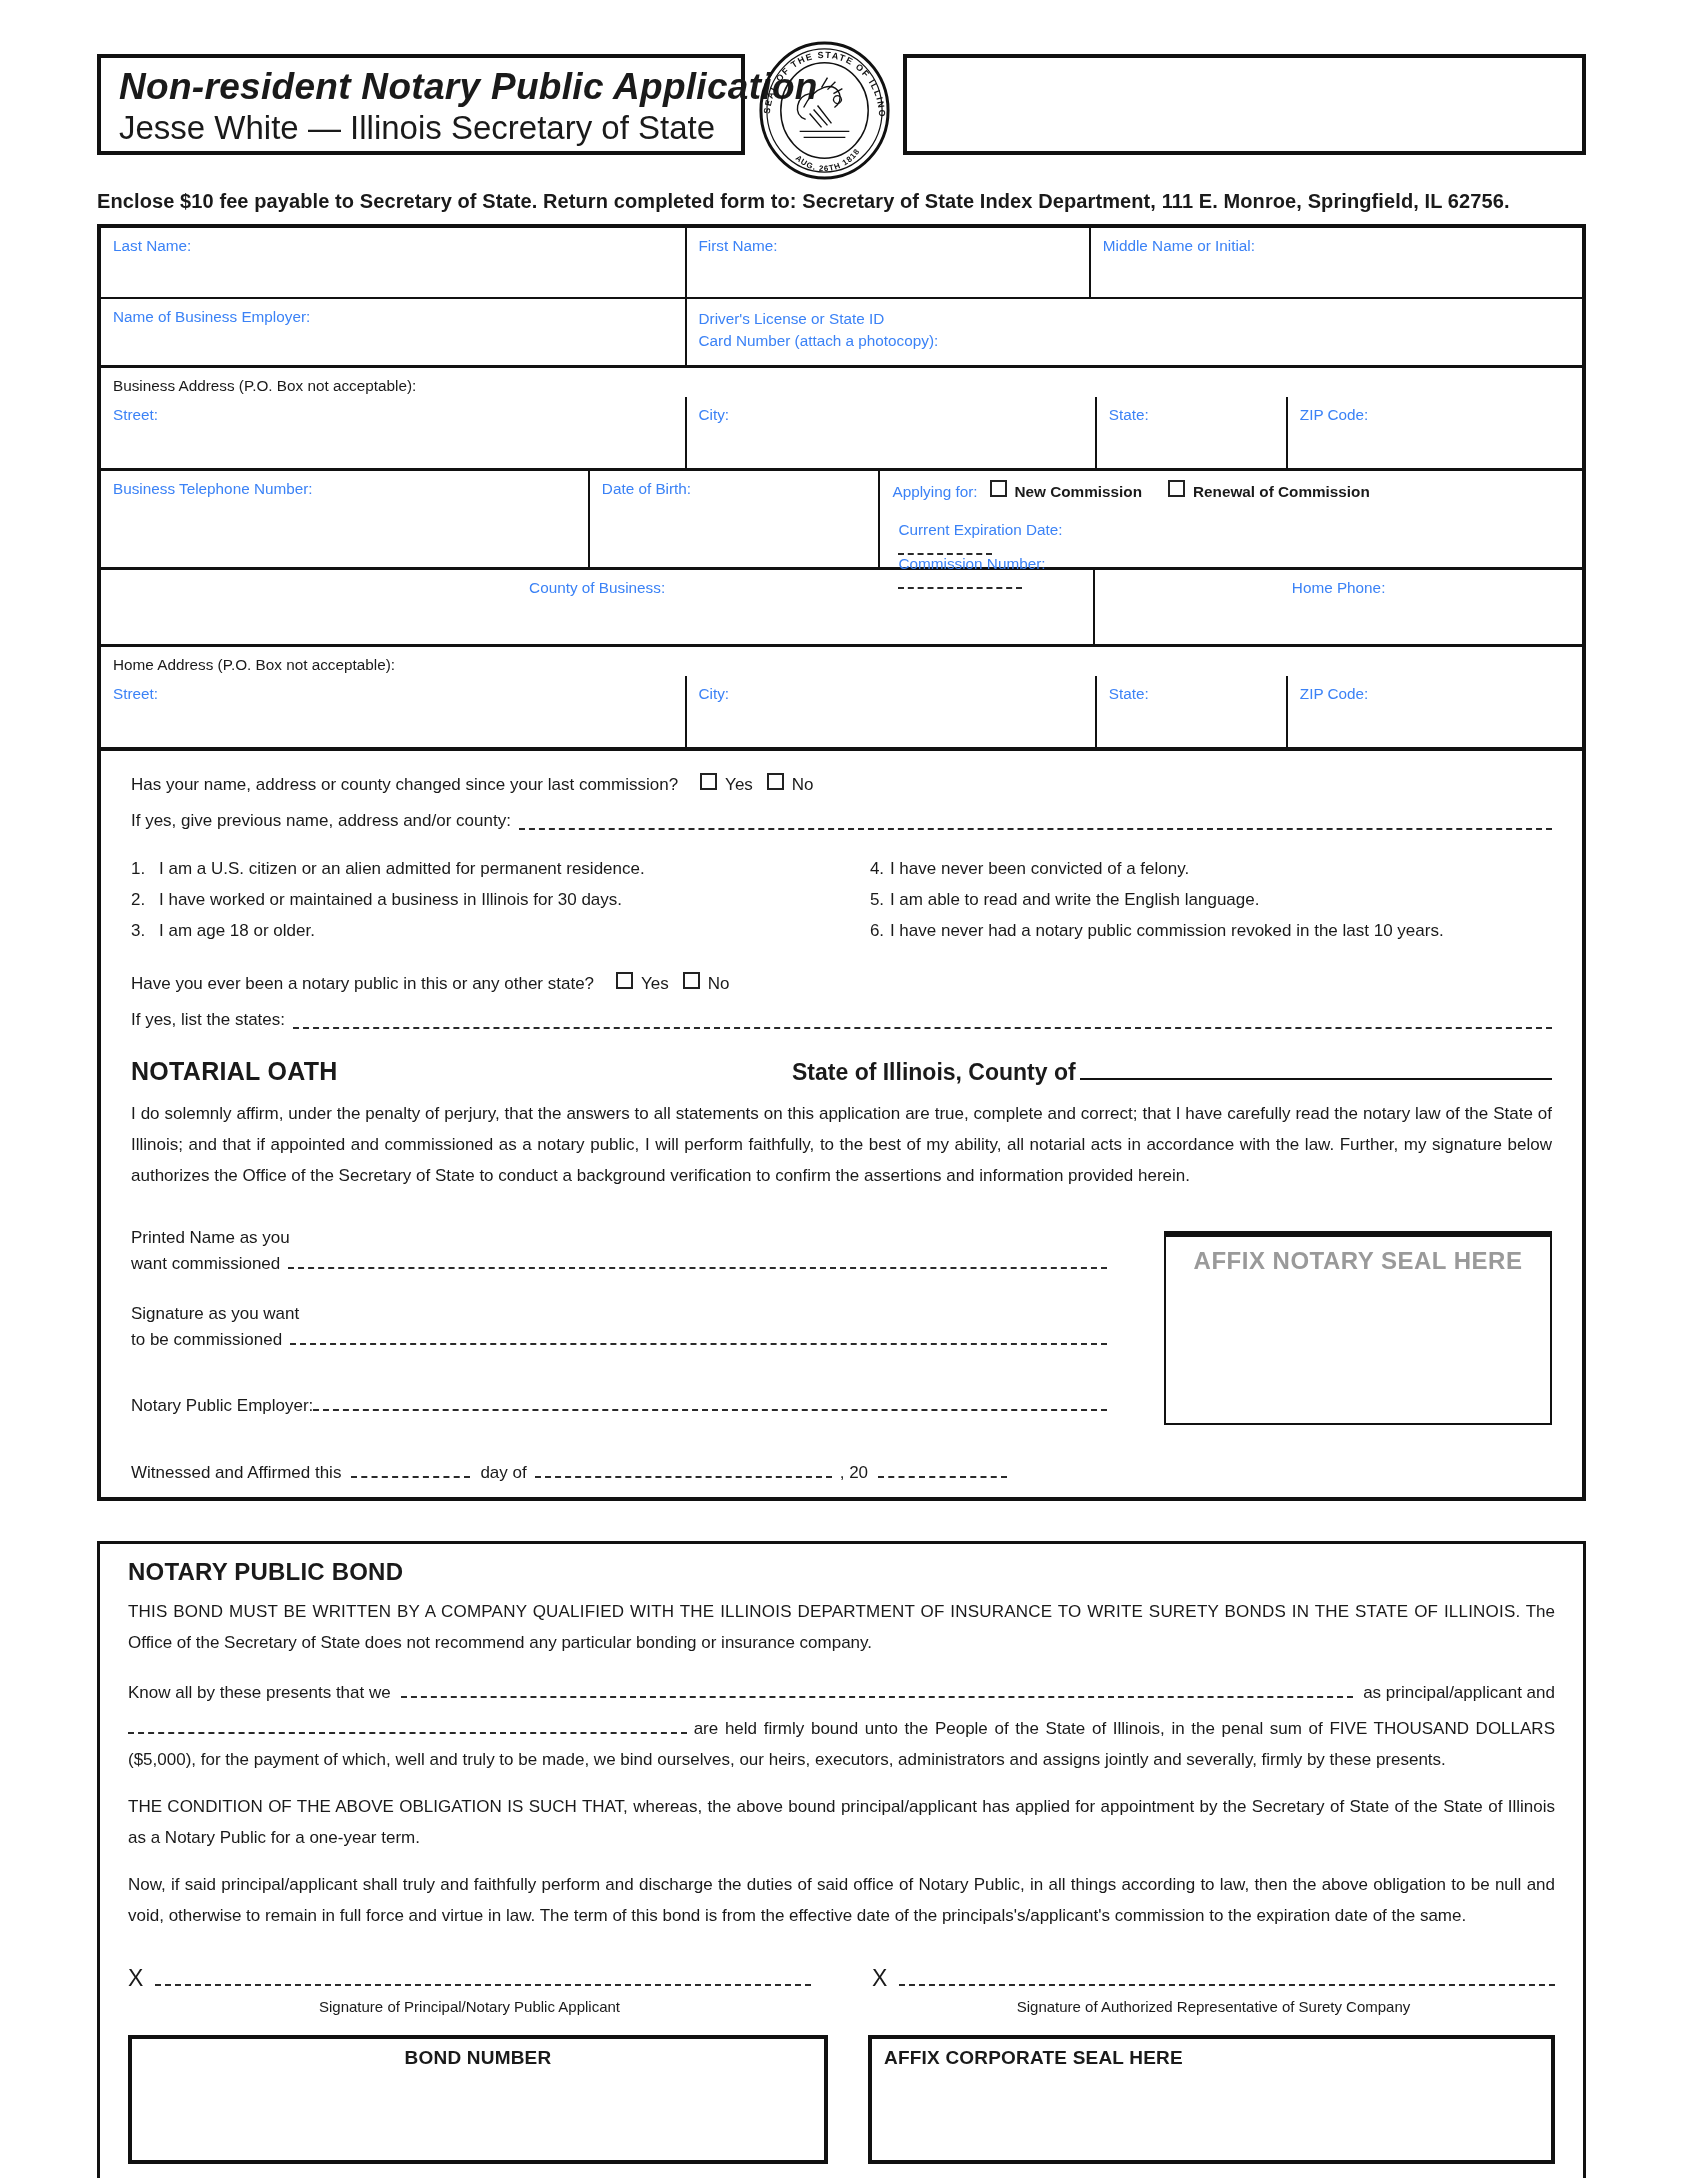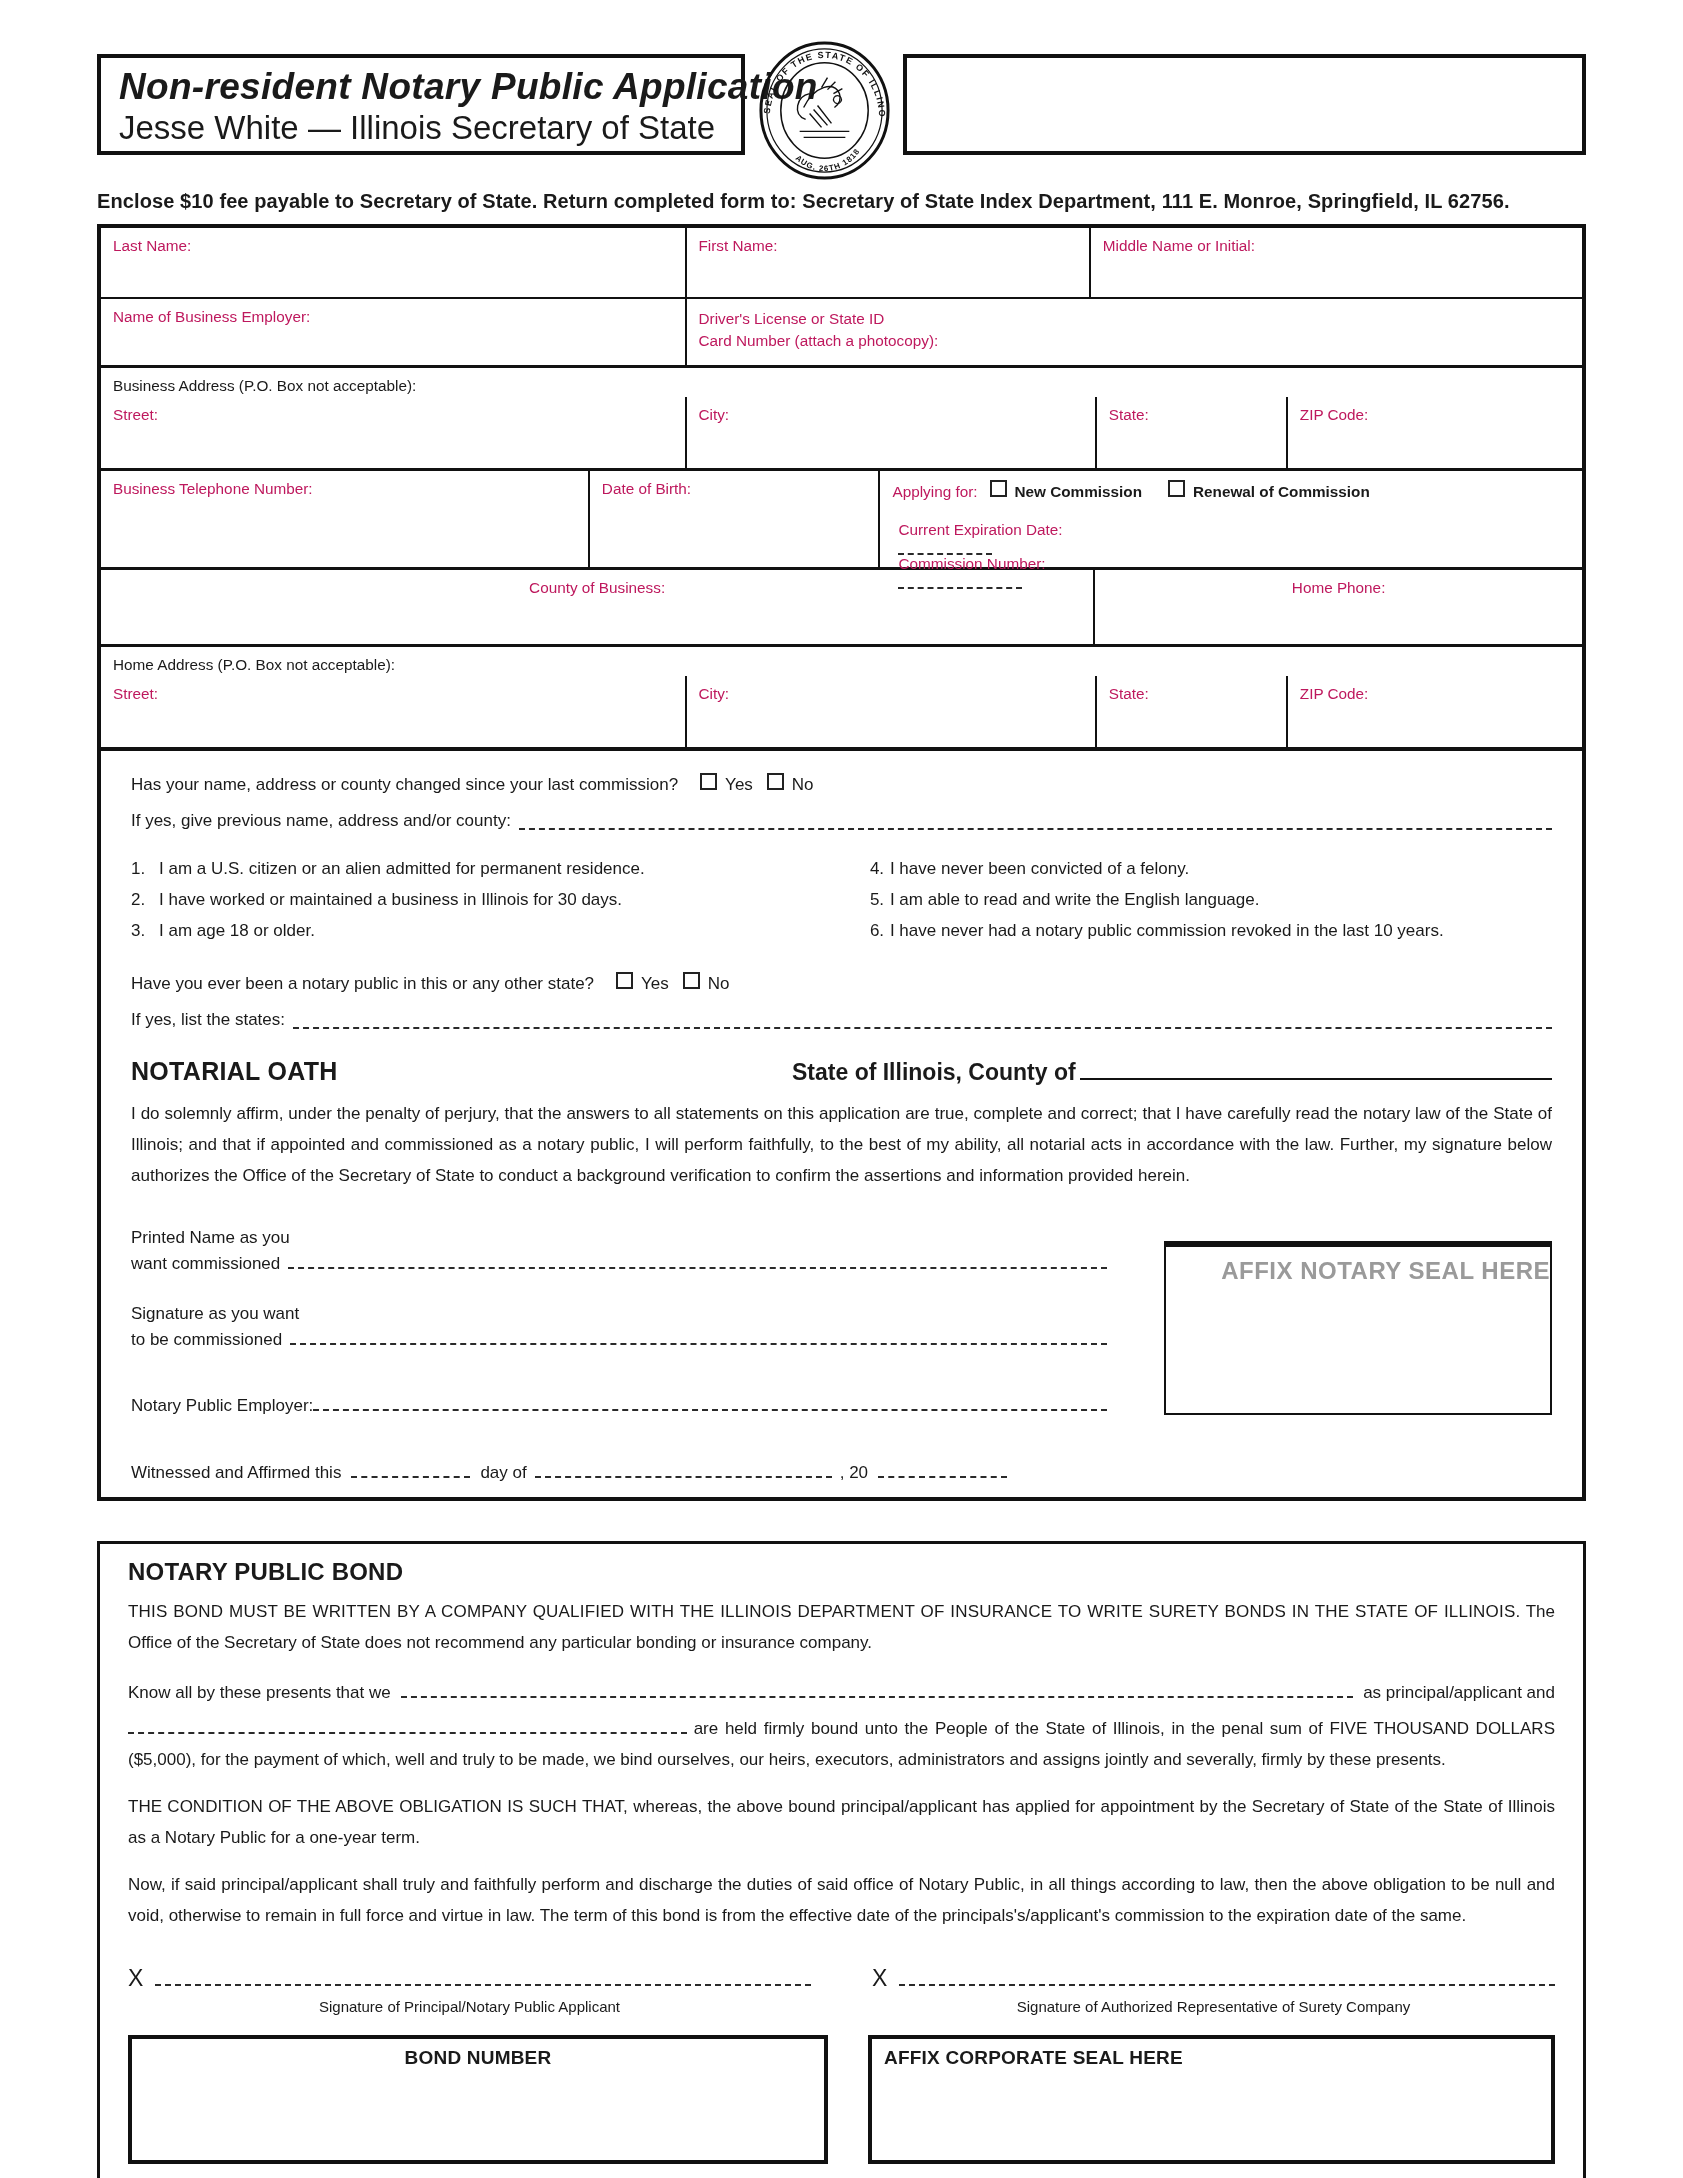--- a/index.html
+++ b/index.html
@@ -15,21 +15,21 @@
   .seal-wrap { width: 158px; display: flex; justify-content: center; flex: 0 0 auto; }
   .blank-header-box { flex: 1; height: 101px; border: 4px solid #111; margin-top: 18px; }
   .fee-line { margin-top: 9px; font-weight: bold; font-size: 20px; letter-spacing: 0.1px; white-space: nowrap; }
 
   
   .main-box { margin-top: 11px; border: 4px solid #111; }
   .grid-row { display: flex; border-bottom: 2px solid #111; }
   .grid-row.thick { border-bottom-width: 3px; }
   .cell { padding: 9px 12px; font-size: 15.3px; }
   .cell + .cell { border-left: 2px solid #111; }
-  .lbl { font-size: 15.3px; color: #be185d; }
+  .lbl { font-size: 15.3px; color: #3b82f6; }
   .addr-row { border-bottom: 3px solid #111; }
   .addr-label { padding: 9px 12px 2px 12px; font-size: 15.3px; }
   .addr-cols { display: flex; }
   .addr-cols .cell { min-height: 71px; }
   .two-line .sub { display: block; line-height: 22px; }
 
   .check { display: inline-block; width: 17px; height: 17px; border: 2px solid #222; vertical-align: -3px; background: #fff; cursor: pointer; }
   .bold { font-weight: bold; }
 
   .blank { display: inline-block; border-bottom: 2px dashed #2a2a2a; height: 1.05em; }
@@ -62,21 +62,21 @@
   .sig-pair { margin-top: 18px; }
   .sig-pair .l1 { line-height: 26px; }
   .sig-pair .l2 { display: flex; align-items: baseline; line-height: 26px; }
   .sig-pair .l2 .blank { flex: 1; margin-left: 8px; }
   .sig-single { display: flex; align-items: baseline; margin-top: 40px; }
   .sig-single .blank { flex: 1; }
   .witnessed { display: flex; align-items: baseline; margin-top: 44px; }
   .witnessed .b1 { width: 119px; margin: 0 10px; }
   .witnessed .b2 { width: 297px; margin: 0 8px; }
   .witnessed .b3 { width: 129px; margin-left: 10px; }
-  .seal-box { width: 388px; height: 174px; border: 2px solid #111; border-top: 6px solid #111; margin-top: 22px; text-align: right; padding-top: 10px; flex: 0 0 auto; }
+  .seal-box { width: 388px; height: 194px; border: 2px solid #111; border-top: 6px solid #111; margin-top: 12px; text-align: center; padding-top: 10px; flex: 0 0 auto; }
   .seal-box-label { color: #9a9a9a; font-weight: bold; font-size: 24px; letter-spacing: 0.5px; }
 
   
   .bond-box { margin-top: 40px; border: 3px solid #111; padding: 14px 28px 18px 28px; font-size: 17px; }
   .bond-heading { font-size: 24px; font-weight: bold; letter-spacing: 0.2px; }
   .bond-p { margin-top: 10px; line-height: 31px; text-align: justify; }
   .caps { letter-spacing: 0.2px; }
   .know-line { display: flex; align-items: baseline; margin-top: 22px; }
   .know-line .blank { flex: 1; margin: 0 10px; }
   .bound-blank { display: inline-block; width: 559px; border-bottom: 2px dashed #2a2a2a; height: 1.05em; vertical-align: baseline; }

